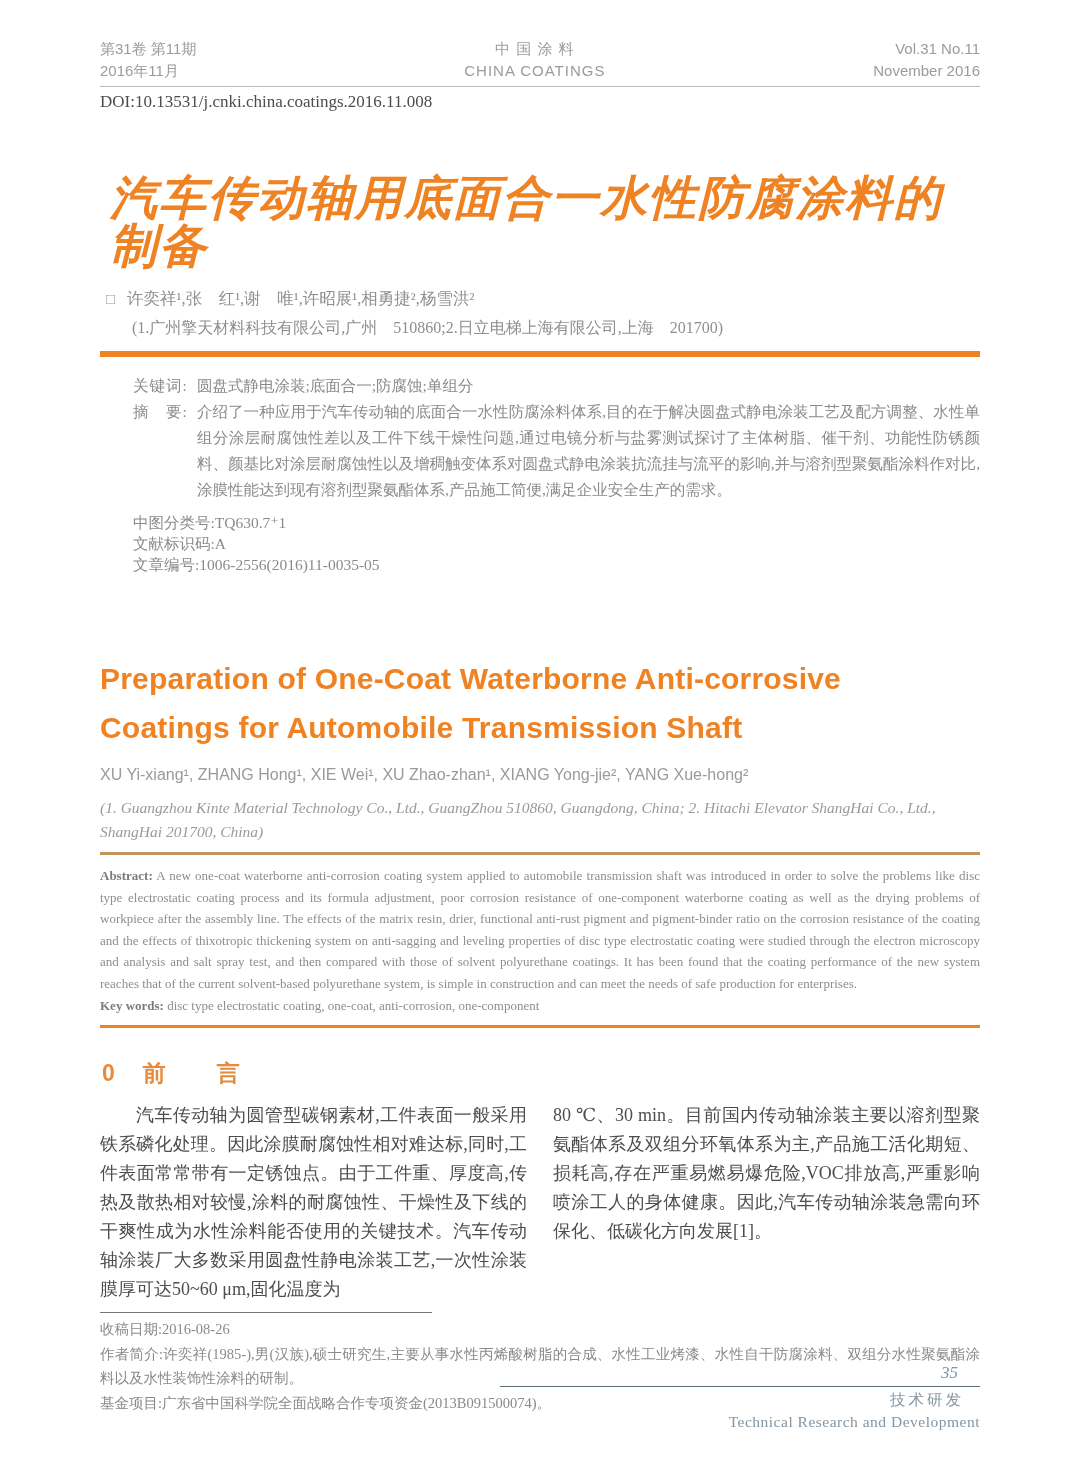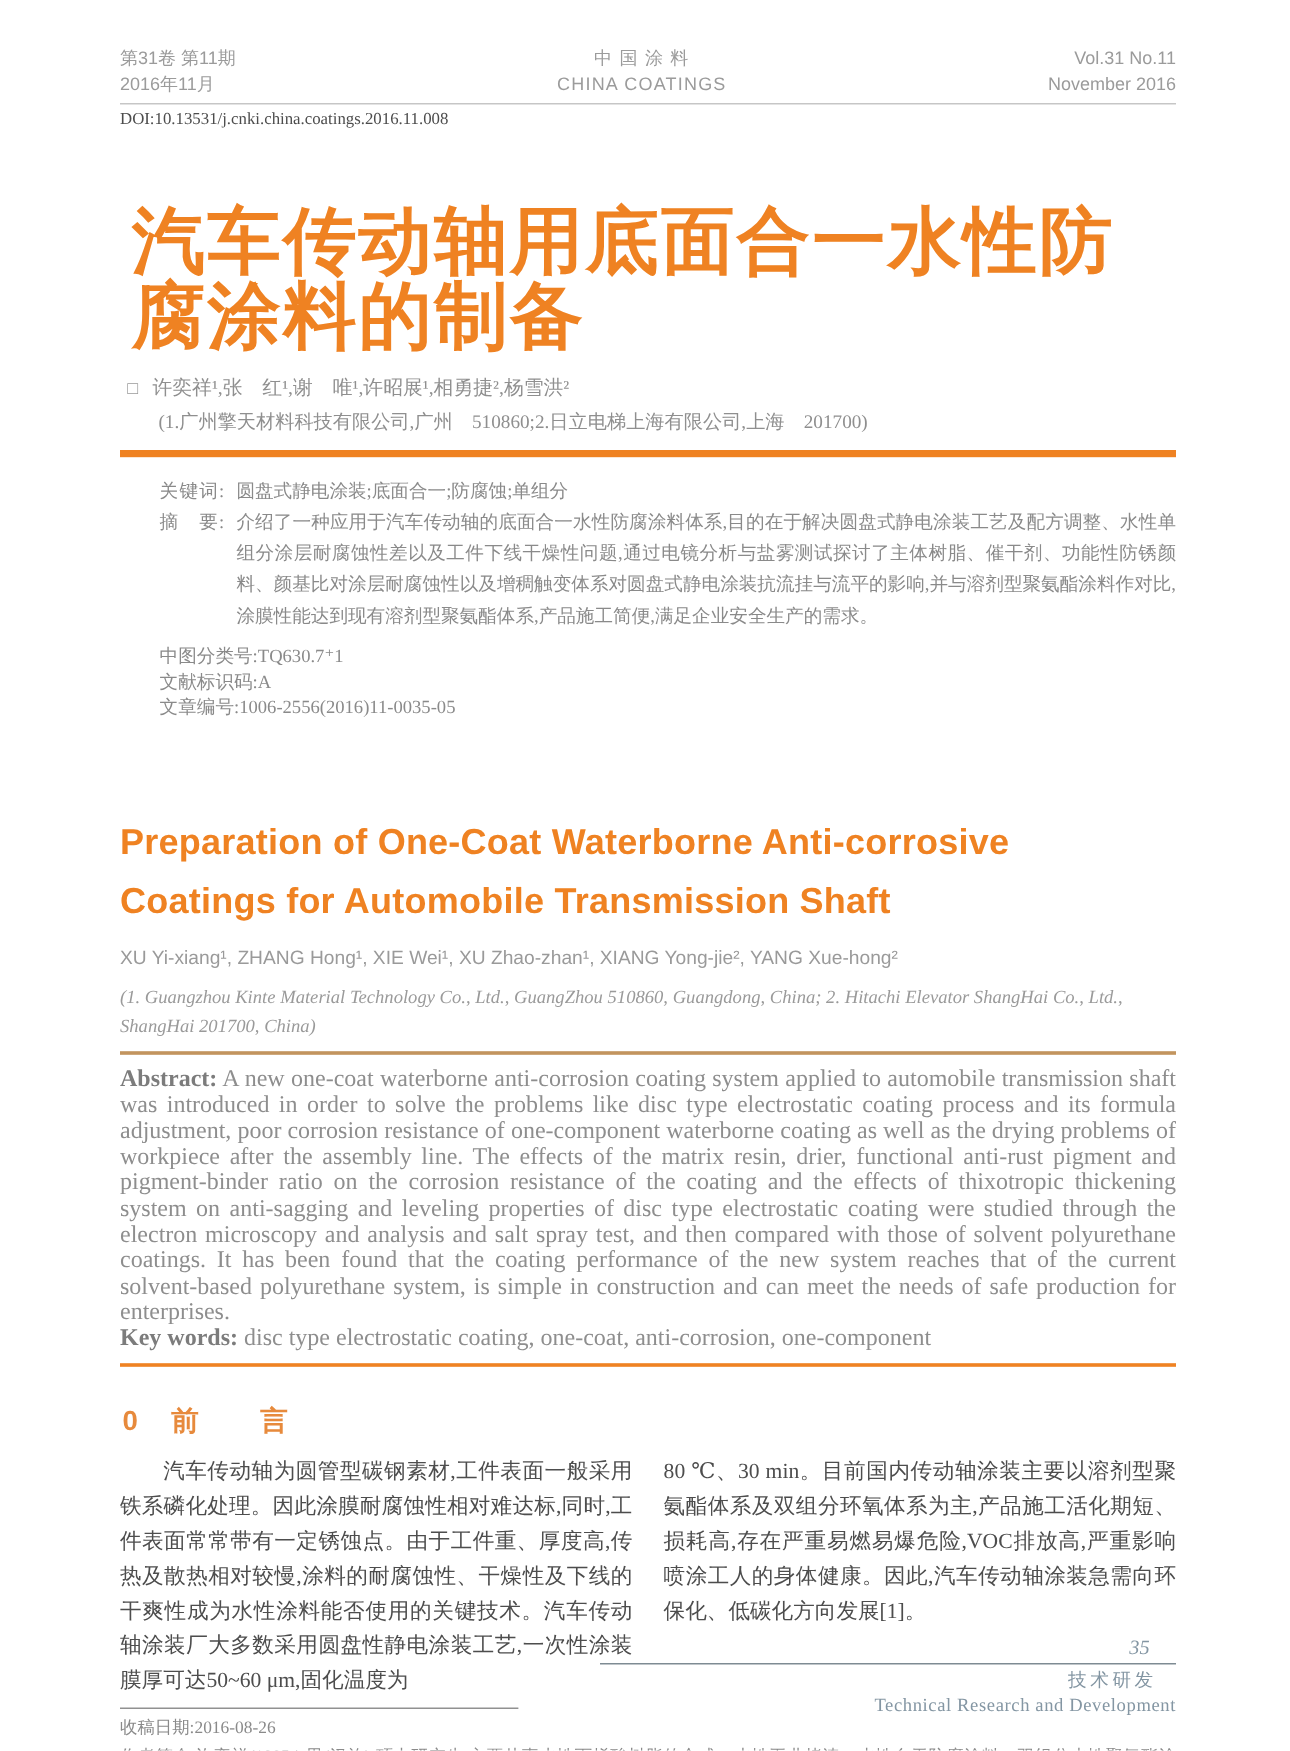--- a/index.html
+++ b/index.html
@@ -25,33 +25,34 @@
     font-size: 15px;
     line-height: 22px;
     border-bottom: 1px solid #b9b9b9;
     padding-bottom: 4px;
   }
   .jheader .col { white-space: nowrap; }
   .jheader .col.center { text-align: center; letter-spacing: 1px; }
   .jheader .col.right { text-align: right; }
   .doi-line {
     font-family: "Liberation Serif", serif;
-    font-size: 14px;
+    font-size: 17px;
     color: #4c4c4c;
     margin-top: 5px;
   }
   
   .cn-title {
     margin: 62px 0 0 10px;
     color: var(--accent);
     font-family: "Liberation Sans", "DejaVu Sans", sans-serif;
     font-weight: 900;
-    font-size: 61px;
-    line-height: 62px;
+    font-size: 47px;
+    line-height: 48px;
     letter-spacing: 2px;
+    font-style: italic;
   }
   .cn-authors {
     margin: 18px 0 0 6px;
     color: #8f8f8f;
     font-size: 16.5px;
   }
   .cn-authors .marker { margin-right: 12px; font-size: 15px; color: #9a9a9a; }
   .cn-affil {
     margin: 8px 0 0 32px;
     color: #8f8f8f;
@@ -116,21 +117,21 @@
   }
   .rule-tan {
     margin-top: 8px;
     height: 3px;
     background: var(--tan);
     border: none;
   }
   .en-abs {
     margin-top: 10px;
     color: #8e8e8e;
-    font-size: 20px;
+    font-size: 13px;
     line-height: 21.6px;
     text-align: justify;
   }
   .en-abs .blabel { font-weight: bold; color: #7c7c7c; }
   .en-kw { margin-top: 1px; }
   .rule-orange-thin {
     margin-top: 9px;
     height: 3px;
     background: var(--accent);
     border: none;

